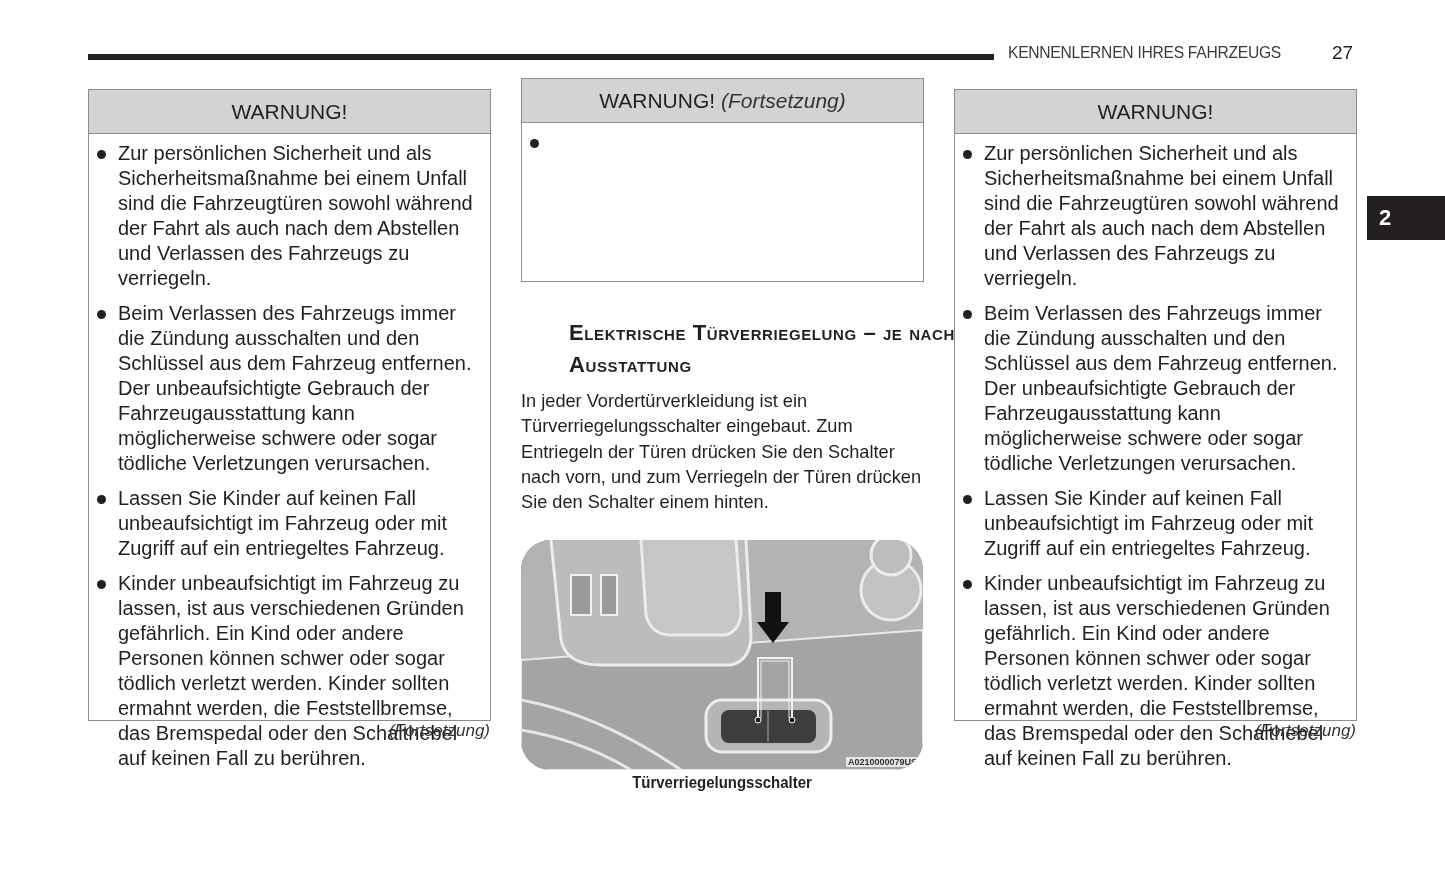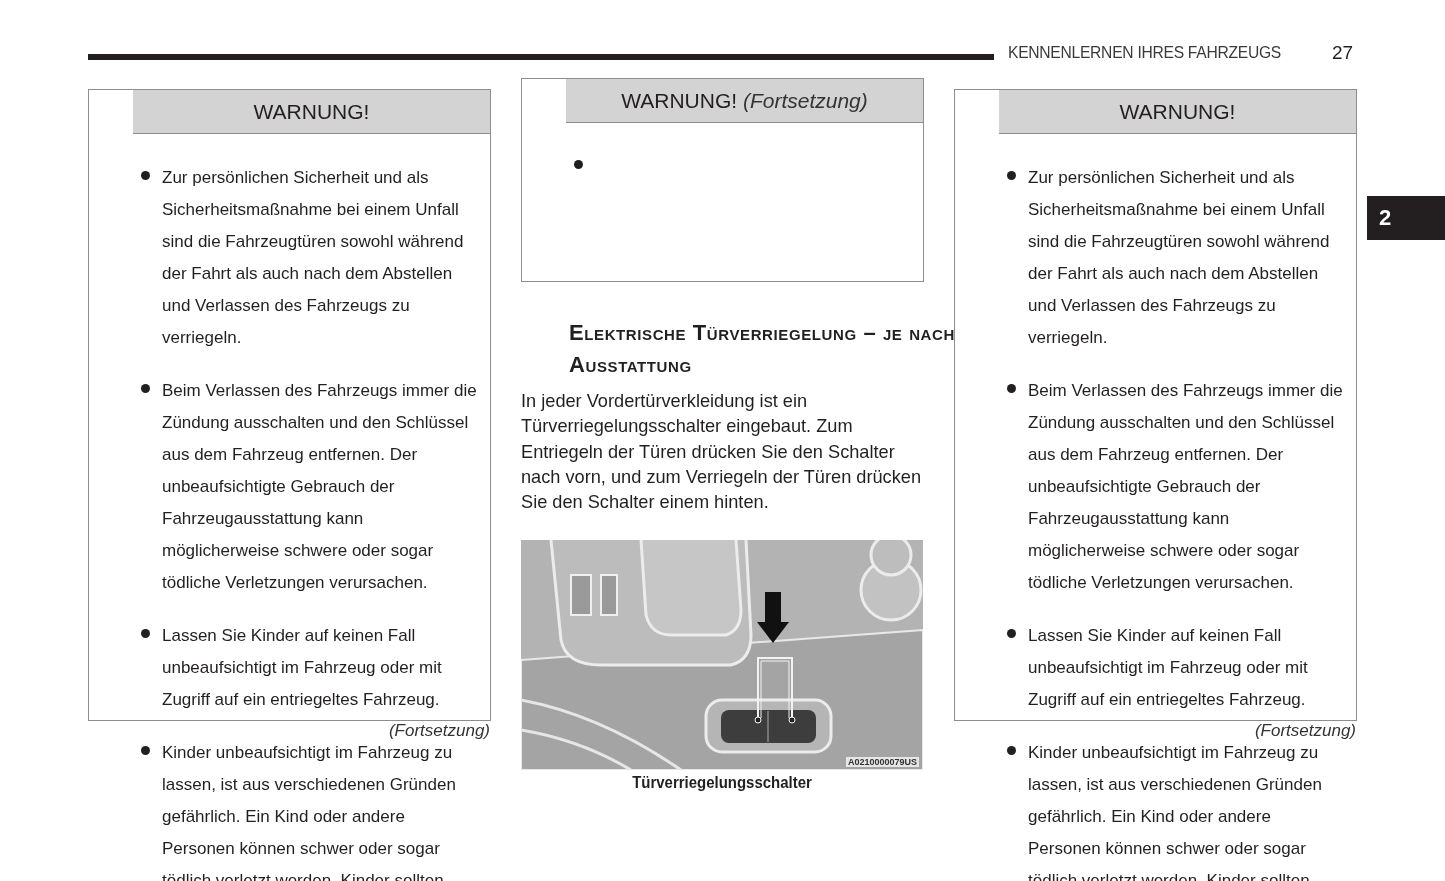--- a/index.html
+++ b/index.html
@@ -5,32 +5,32 @@
   html, body { margin: 0; padding: 0; }
   body {
     width: 1445px; height: 881px; background: #ffffff; position: relative; overflow: hidden;
     font-family: "Liberation Sans", sans-serif; color: #231f20;
   }
   .header-rule { position: absolute; left: 88px; top: 54px; width: 906px; height: 6px; background: #231f20; }
   .header-title { position: absolute; left: 1008px; top: 43px; font-size: 17px; color: #3a3a3a; letter-spacing: -0.3px; transform: scaleX(0.92); transform-origin: left center; }
   .header-page { position: absolute; left: 1332px; top: 42px; font-size: 19px; color: #231f20; }
   .chapter-tab { position: absolute; left: 1367px; top: 196px; width: 78px; height: 44px; background: #231f20; color: #fff; font-weight: bold; font-size: 22px; line-height: 44px; padding-left: 12px; box-sizing: border-box; }
 
-  .warn-box { position: absolute; border: 1px solid #8d8d8d; background: #fff; box-sizing: border-box; padding-left: 44px; }
+  .warn-box { position: absolute; border: 1px solid #8d8d8d; background: #fff; box-sizing: border-box; }
   .warn-head { background: #d3d3d3; border-bottom: 1px solid #8d8d8d; height: 43px; line-height: 43px; text-align: center; font-size: 21px; color: #231f20; }
   .warn-head i { font-style: italic; color: #333; }
   .warn-list { list-style: none; margin: 0; padding: 7px 8px 4px 8px; }
-  .warn-list li { position: relative; padding-left: 21px; font-size: 17px; line-height: 32px; margin-bottom: 10px; margin-top: 21px; }
+  .warn-list li { position: relative; padding-left: 21px; font-size: 20px; line-height: 25px; margin-bottom: 10px; }
   .warn-list li .bullet { position: absolute; left: 0; top: 9px; width: 9px; height: 9px; border-radius: 50%; background: #231f20; }
   .cont { position: absolute; font-size: 17px; font-style: italic; color: #333; text-align: right; }
 
   .section-title { position: absolute; left: 521px; top: 317px; width: 400px; font-weight: bold; font-size: 22px; line-height: 32px; font-variant: small-caps; letter-spacing: 0.6px; color: #231f20; margin-left: 48px; }
   .section-body { position: absolute; left: 521px; top: 389px; width: 405px; font-size: 18.2px; line-height: 25.3px; }
 
-  .figure { position: absolute; left: 521px; top: 540px; width: 402px; height: 230px; background: #d946ef; overflow: hidden; }
+  .figure { position: absolute; left: 521px; top: 540px; width: 402px; height: 230px; background: #d946ef; overflow: hidden; border-radius: 30px; }
   .fig-code { position: absolute; right: 4px; bottom: 3px; font-size: 9px; font-weight: bold; background: #e6e6e6; color: #333; padding: 0 2px; }
   .figure-caption { position: absolute; left: 521px; top: 773px; width: 402px; text-align: center; font-weight: bold; font-size: 17px; transform: scaleX(0.88); color: #231f20; }
 </style>
 </head>
 <body>
 
 <div class="header-rule"></div>
 <div class="header-title">KENNENLERNEN IHRES FAHRZEUGS</div>
 <div class="header-page">27</div>
 <div class="chapter-tab">2</div>

